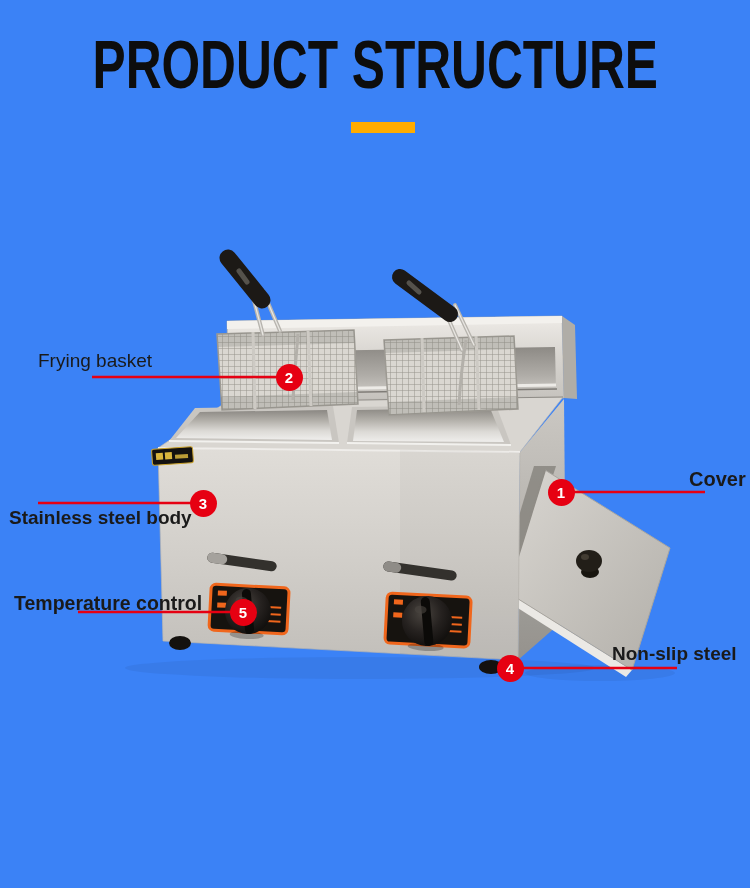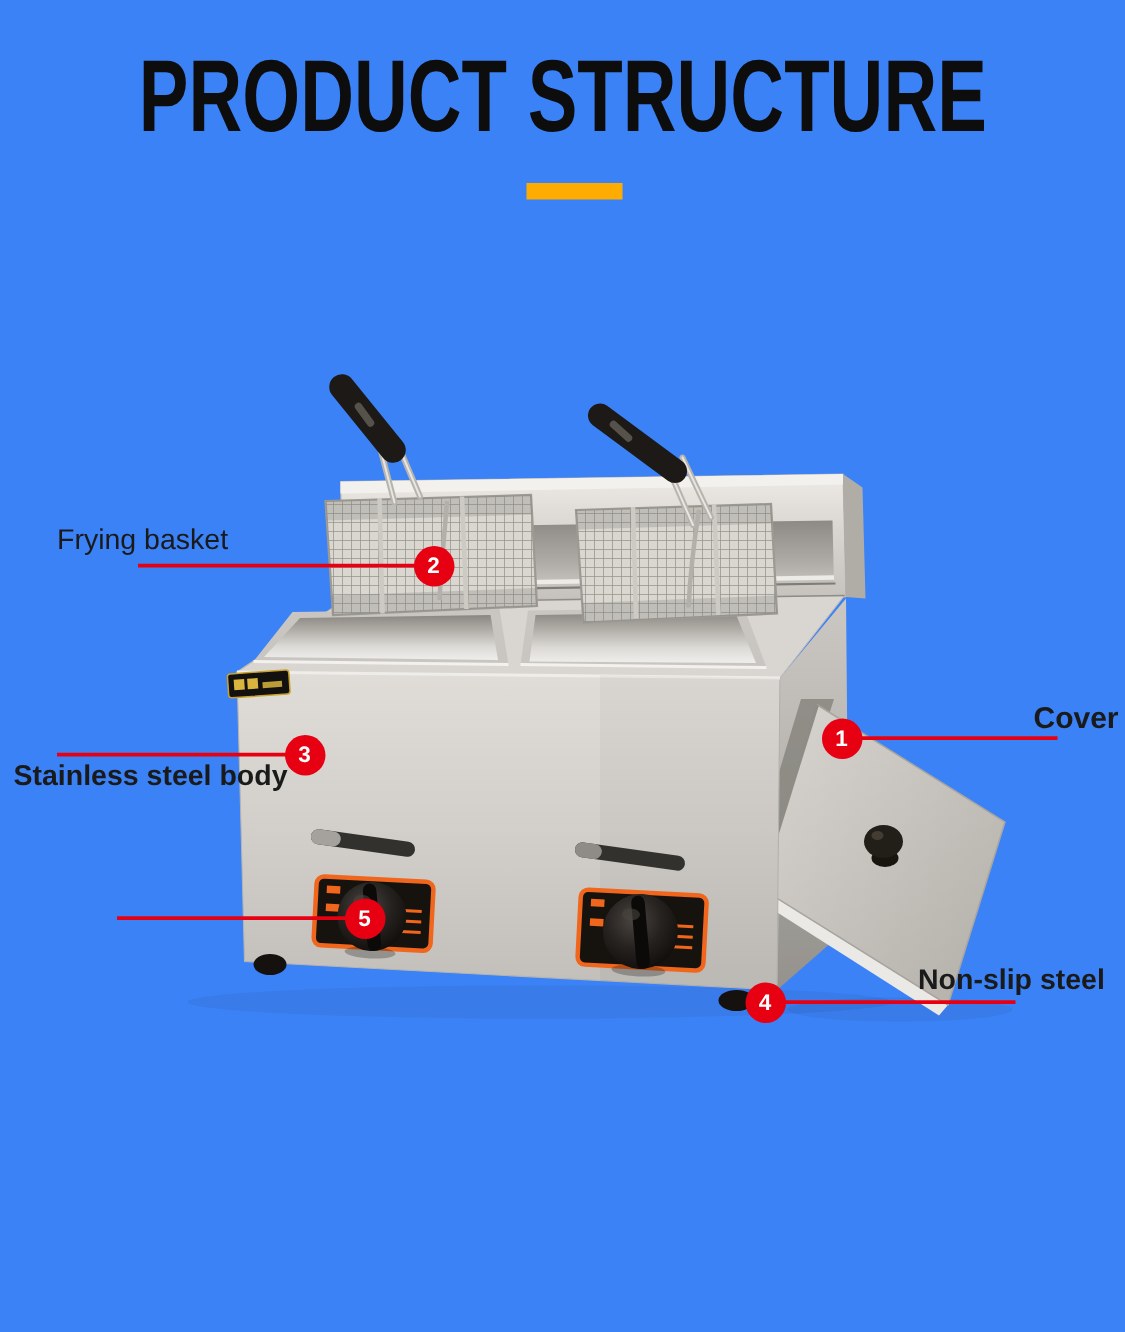--- a/index.html
+++ b/index.html
@@ -228,14 +228,15 @@
     <span>4</span>
   </div>
   <div class="marker" style="left:229.5px;top:598.5px">
     <span>5</span>
   </div>
 
   <div class="callout-label lbl-cover">Cover</div>
   <div class="callout-label lbl-frying">Frying basket</div>
   <div class="callout-label lbl-body">Stainless steel body</div>
   <div class="callout-label lbl-feet">Non-slip steel</div>
+  <div class="callout-label lbl-temp">Temperature control</div>
 
 </div>
 
 </body></html>

